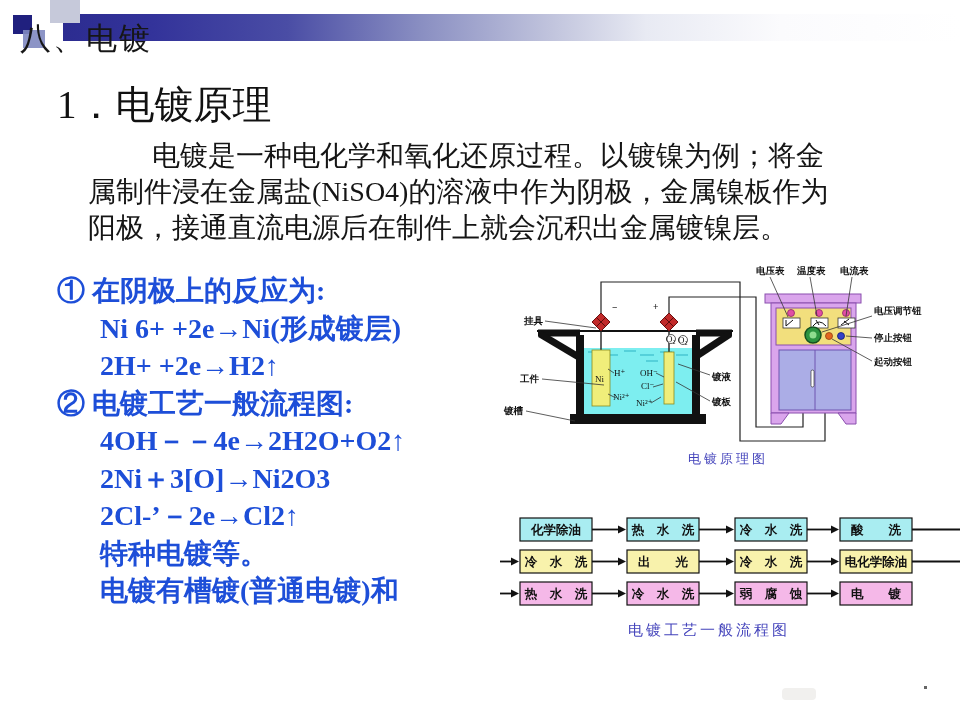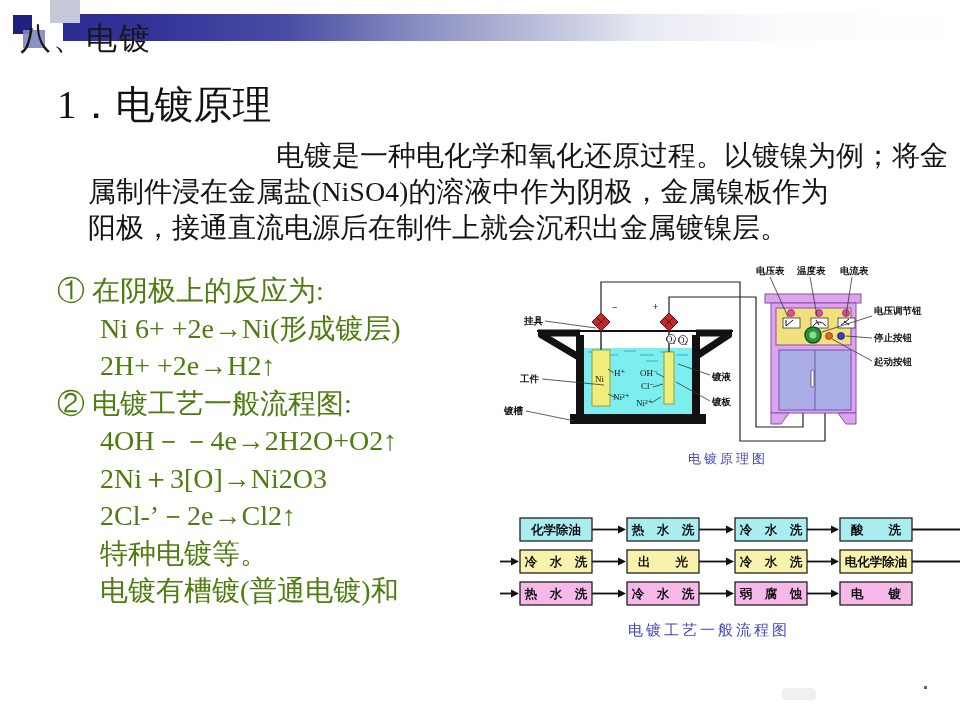--- a/index.html
+++ b/index.html
@@ -12,24 +12,24 @@
   .sq-navy{left:13px;top:15px;width:19px;height:19px;background:#20207e;z-index:2;}
   .sq-slate{left:23px;top:30px;width:22px;height:18px;background:#8088c0;opacity:.9;z-index:2;}
   .title-bar{position:absolute;left:63px;top:14px;width:897px;height:27px;z-index:1;
     background:linear-gradient(to right,#2c2c90 0%,#33339a 10%,#4a4da5 25%,#8a8fc2 40%,
                #c3c6de 55%,#e8eaf3 65%,#fbfbfd 80%,#ffffff 100%);}
   .page-title{position:absolute;left:8px;top:18px;z-index:4;font-size:31px;letter-spacing:2px;color:#161616;margin-left:12px;}
   .subtitle{position:absolute;left:57px;top:78px;font-size:39px;color:#111;}
 
   
   .para{position:absolute;left:88px;top:138px;width:860px;font-size:28px;line-height:36px;color:#151515;}
-  .para .l0{padding-left:64px;text-align:right;}
-
-  
-  .reactions{position:absolute;left:57px;top:272px;font-size:28px;line-height:37.5px;color:#4d7c0f;}
+  .para .l0{padding-left:64px;}
+
+  
+  .reactions{position:absolute;left:57px;top:272px;font-size:28px;line-height:37.5px;color:#1d4ed8;font-weight:bold;}
   .rxn.sub{padding-left:43px;}
 
   
   .principle-svg{position:absolute;left:500px;top:258px;}
   .flow-svg{position:absolute;left:500px;top:512px;}
   .lbl-b{font:bold 9.5px "Liberation Serif","DejaVu Serif",serif;fill:#111;}
   .ion{font:9px "Liberation Serif","DejaVu Serif",serif;fill:#111;}
   .leader{stroke:#333;stroke-width:.8;fill:none;}
   .wire{stroke:#222;stroke-width:1.2;fill:none;}
   .caption{font:13px "Liberation Serif","DejaVu Serif",serif;fill:#4343bb;letter-spacing:3px;}

